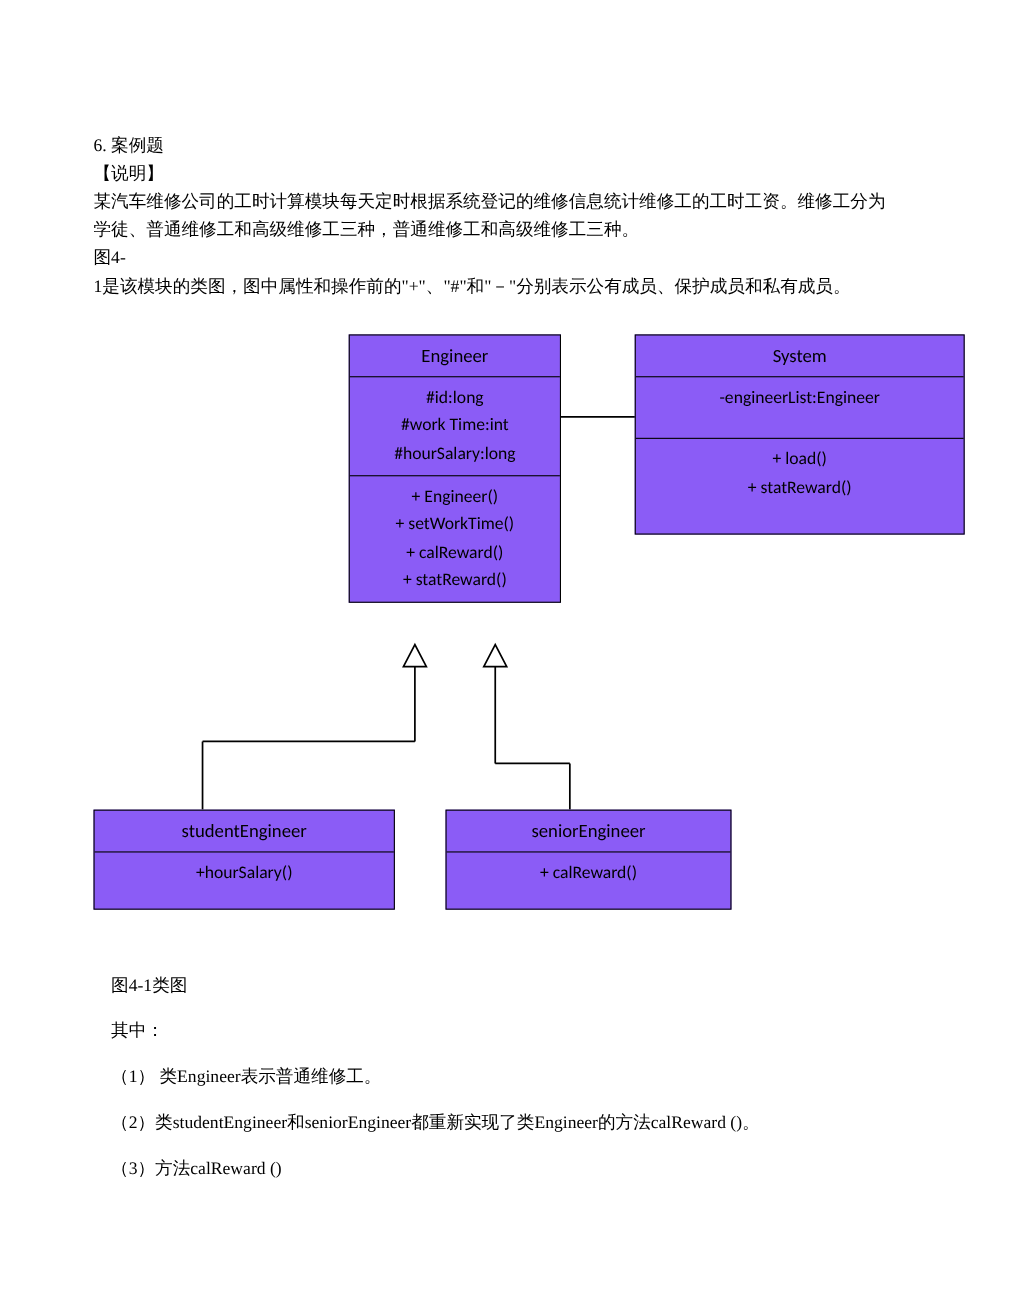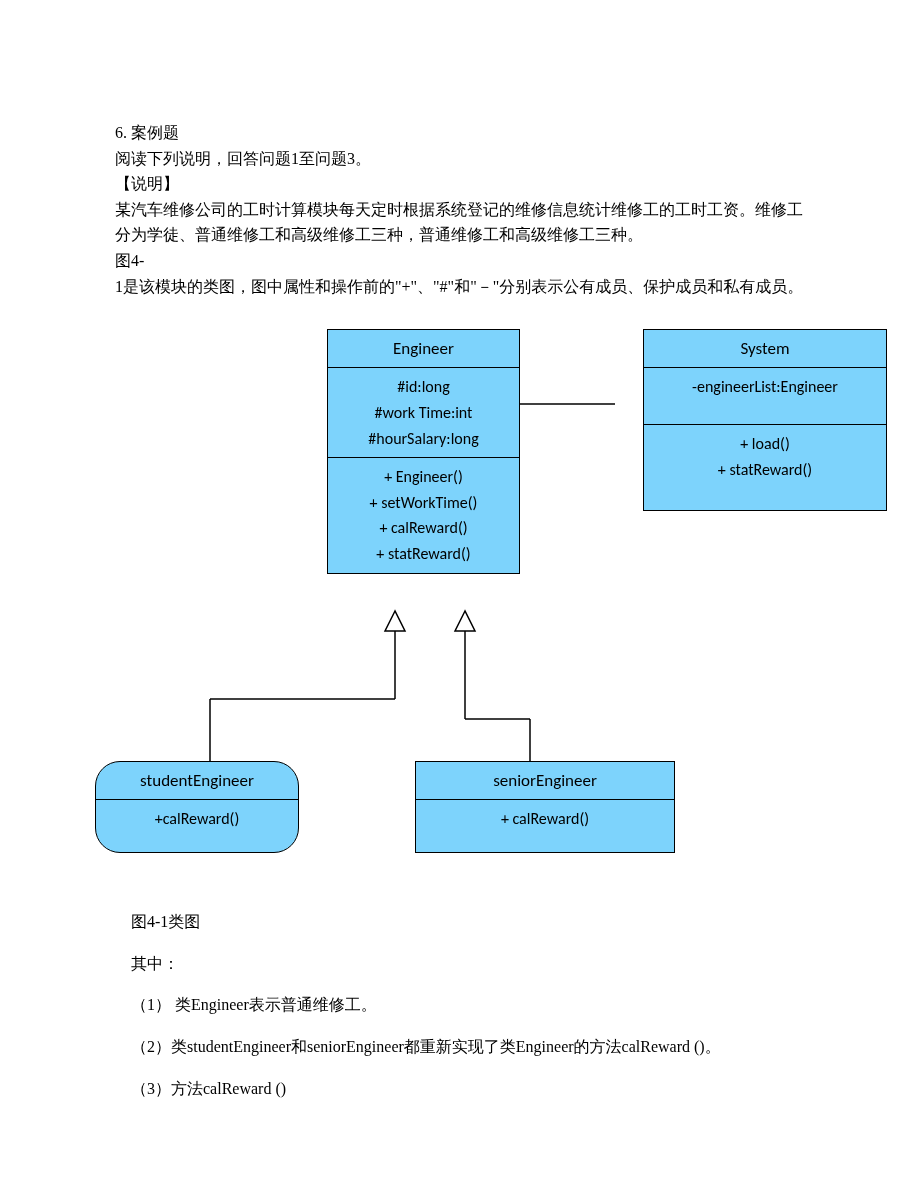--- a/index.html
+++ b/index.html
@@ -7,39 +7,40 @@
   font-size: 16px;
   line-height: 1.6;
   margin: 0;
   padding: 0;
   background: #fff;
   color: #000;
 }
 .page {
   width: 920px;
   min-height: 1191px;
-  padding: 120px 115px 40px 115px;
+  padding: 120px 115px 40px 85px;
   box-sizing: border-box;
   position: relative;
 }
 .text-block p {
   margin: 0;
 }
 .diagram {
   position: relative;
   height: 560px;
   margin-top: 20px;
   font-family: Calibri, Arial, sans-serif;
   font-size: 16px;
 }
 .uml-class {
   position: absolute;
   border: 1.5px solid #000;
-  background: #7dd3fc;
+  background: #8b5cf6;
   box-sizing: border-box;
+  margin-left: 20px;
 }
 .uml-title {
   text-align: center;
   padding: 5px 10px;
   font-size: 17px;
 }
 .uml-section {
   border-top: 1.5px solid #000;
   padding: 6px 12px;
   line-height: 1.6;
@@ -61,21 +62,20 @@
   margin: 16px;
 }
 </style>
 </head>
 <body>
 
 <div class="page">
 
   <div class="text-block">
     <p>6. 案例题</p>
-    <p>阅读下列说明，回答问题1至问题3。</p>
     <p>【说明】</p>
     <p>某汽车维修公司的工时计算模块每天定时根据系统登记的维修信息统计维修工的工时工资。维修工分为学徒、普通维修工和高级维修工三种，普通维修工和高级维修工三种。</p>
     <p>图4-</p>
     <p>1是该模块的类图，图中属性和操作前的"+"、"#"和"－"分别表示公有成员、保护成员和私有成员。</p>
   </div>
 
   <div class="diagram">
 
     <svg class="connectors" viewBox="0 0 690 560" preserveAspectRatio="none">
 
@@ -100,35 +100,35 @@
         <div>#hourSalary:long</div>
       </div>
       <div class="uml-section">
         <div>+ Engineer()</div>
         <div>+ setWorkTime()</div>
         <div>+ calReward()</div>
         <div>+ statReward()</div>
       </div>
     </div>
 
-    <div class="uml-class" style="left:528px; top:10px; width:244px;">
+    <div class="uml-class" style="left:472px; top:10px; width:300px;">
       <div class="uml-title">System</div>
       <div class="uml-section" style="padding-bottom:24px;">
         <div>-engineerList:Engineer</div>
       </div>
       <div class="uml-section" style="padding-bottom:28px;">
         <div>+ load()</div>
         <div>+ statReward()</div>
       </div>
     </div>
 
-    <div class="uml-class" style="left:-20px; top:442px; width:204px;border-radius:25px;">
+    <div class="uml-class" style="left:-20px; top:442px; width:274px;">
       <div class="uml-title">studentEngineer</div>
       <div class="uml-section" style="padding-bottom:20px;">
-        <div>+calReward()</div>
+        <div>+hourSalary()</div>
       </div>
     </div>
 
     <div class="uml-class" style="left:300px; top:442px; width:260px;">
       <div class="uml-title">seniorEngineer</div>
       <div class="uml-section" style="padding-bottom:20px;">
         <div>+ calReward()</div>
       </div>
     </div>
 

